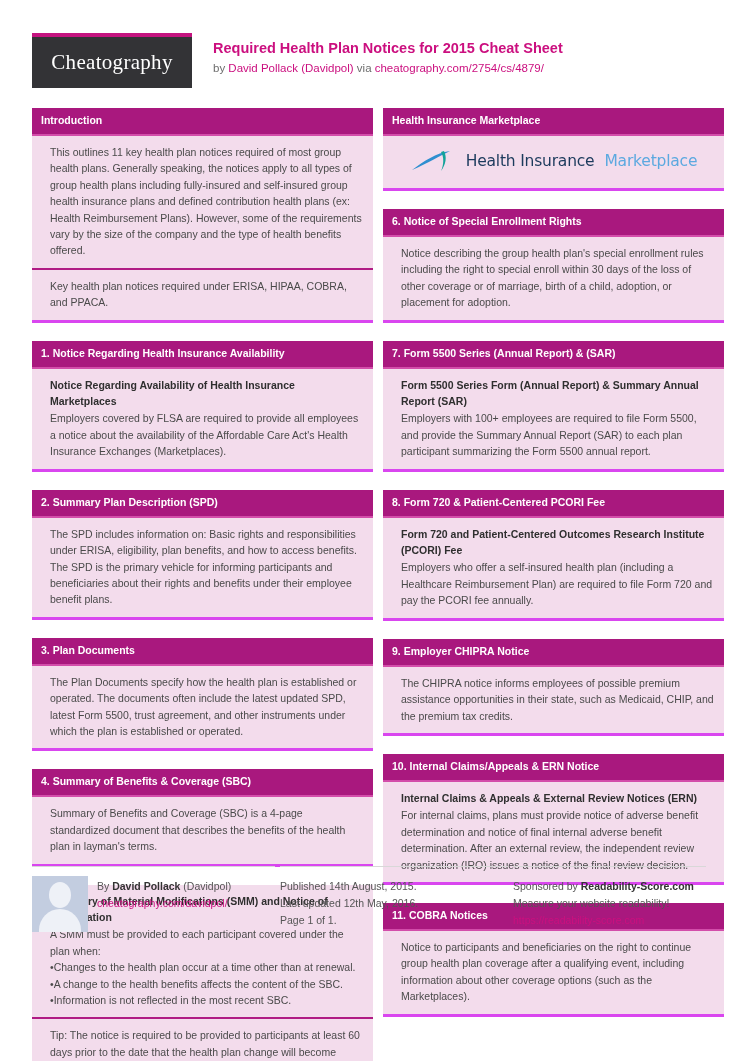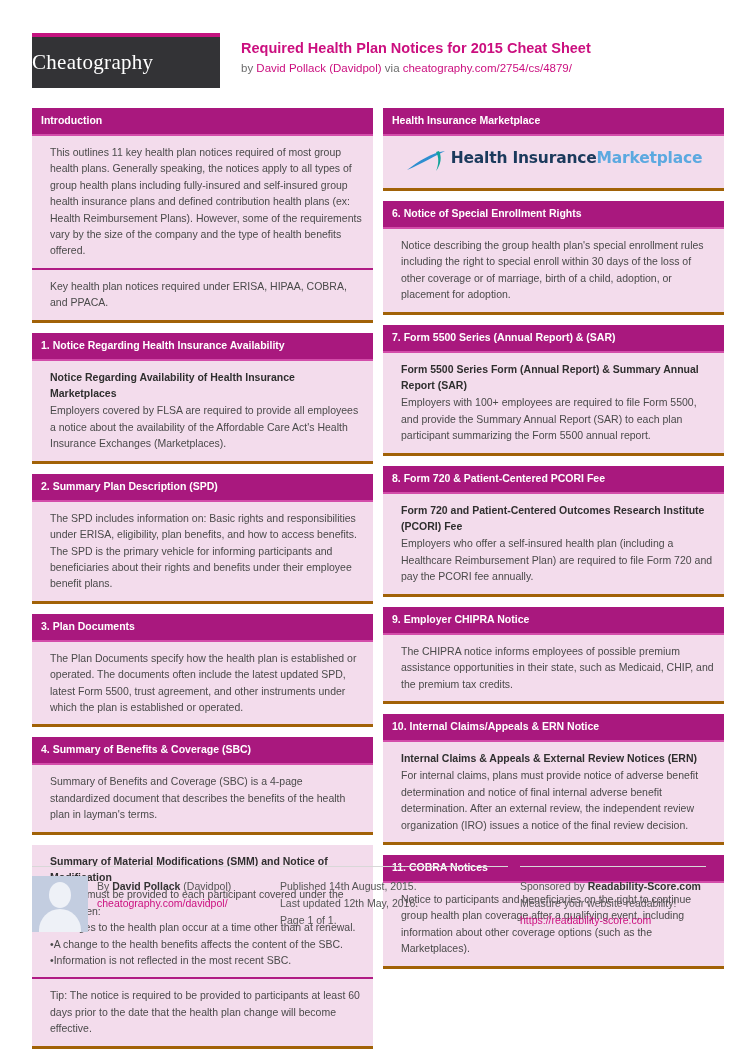--- a/index.html
+++ b/index.html
@@ -23,28 +23,28 @@
   }
 
   
   .header {
     display: flex;
     align-items: flex-start;
     padding-top: 33px;
     height: 58px;
   }
   .logo-box {
-    width: 188px;
+    width: 160px;
     height: 55px;
     background: #333336;
     border-top: 4px solid #c4137f;
     box-sizing: border-box;
     display: flex;
     align-items: center;
-    justify-content: flex-start;
+    justify-content: center;
     flex: 0 0 auto;
   }
   .logo-text {
     color: #ffffff;
     font-family: "Liberation Serif", serif;
     font-size: 21px;
     letter-spacing: 0.3px;
   }
   .title-wrap {
     padding-left: 21px;
@@ -74,23 +74,23 @@
     margin-top: 17px;
     align-items: flex-start;
   }
   .col {
     width: 341px;
     flex: 0 0 341px;
   }
 
   
   .card {
-    margin-bottom: 10px;
+    margin-bottom: 18px;
     background: #f3dcec;
-    border-bottom: 3px solid #a16207;
+    border-bottom: 3px solid #d946ef;
   }
   .card-head {
     background: #a9187e;
     color: #ffffff;
     font-size: 10.5px;
     font-weight: bold;
     padding: 6px 9px 7px 9px;
     border-bottom: 2px solid #d34daa;
     line-height: 13px;
   }
@@ -115,22 +115,22 @@
 
   
   .logo-card-body {
     padding: 13px 9px 15px 9px;
     display: flex;
     align-items: center;
     justify-content: center;
   }
   .mp-logo {
     display: flex;
-    gap: 0;
-    font-weight: bold;
+    align-items: center;
+    gap: 10px;
   }
   .mp-word1 {
     font-size: 15.5px;
     color: #1b3a5c;
     letter-spacing: -0.2px;
     font-family: "DejaVu Sans", sans-serif;
   }
   .mp-word2 {
     font-size: 15.5px;
     color: #5ca9e0;
@@ -145,21 +145,21 @@
     right: 44px;
     top: 866px;
     display: flex;
   }
   .fcol {
     border-top: 1px solid #d8d8d8;
     padding-top: 9px;
   }
   .fcol-1 { width: 243px; flex: 0 0 243px; display: flex; gap: 9px; }
   .fcol-2 { width: 228px; flex: 0 0 228px; margin-left: 5px; }
-  .fcol-3 { flex: 1 1 auto; margin-left: 12px; }
+  .fcol-3 { flex: 1 1 auto; margin-left: 5px; }
   .avatar {
     width: 56px;
     height: 56px;
     background: #c3cde0;
     flex: 0 0 56px;
     position: relative;
     overflow: hidden;
   }
   .avatar::before {
     content: "";

